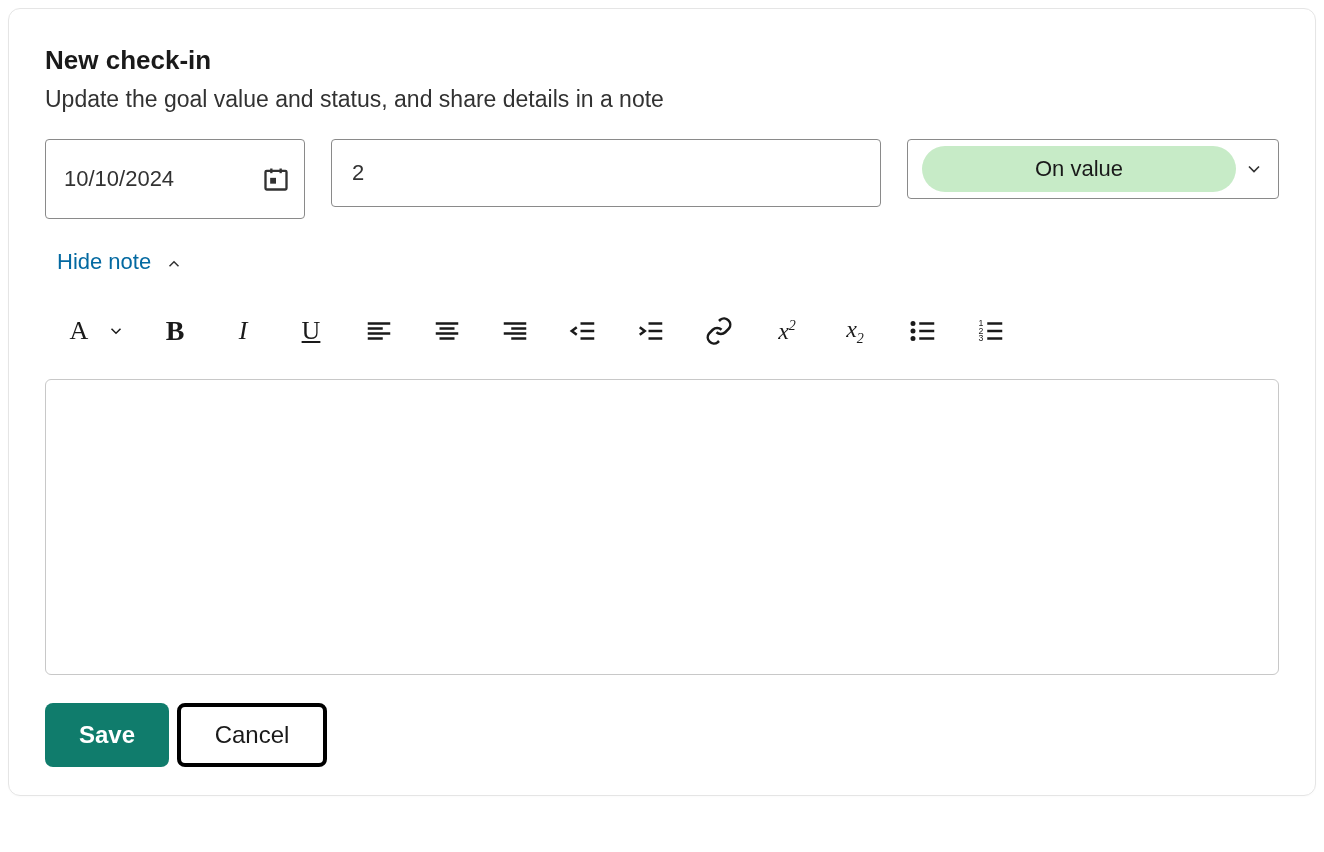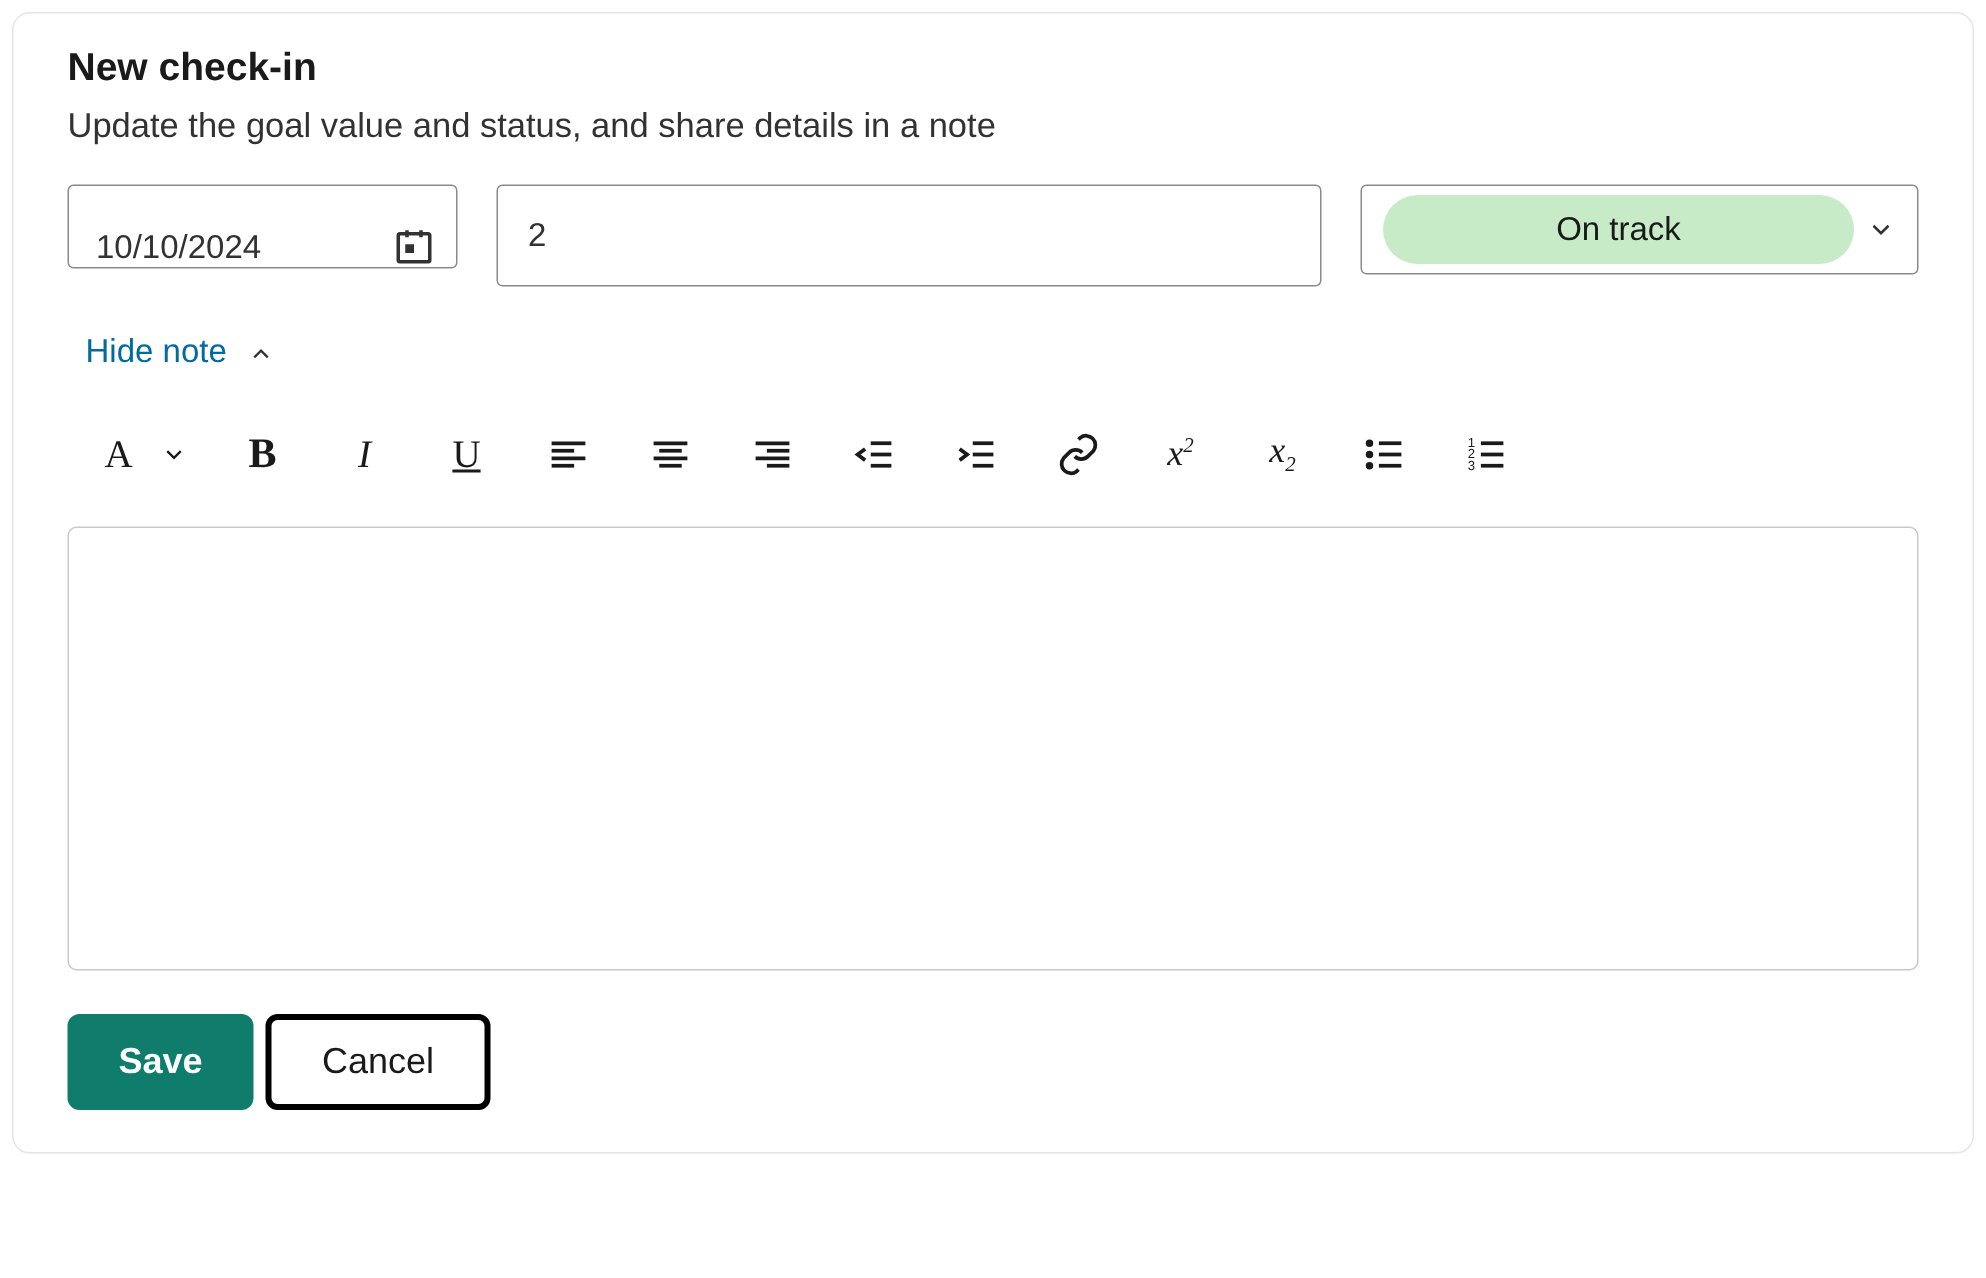--- a/index.html
+++ b/index.html
@@ -8,45 +8,45 @@
       padding: 0;
     }
     body {
       font-family: "Segoe UI", -apple-system, BlinkMacSystemFont, sans-serif;
       background: #ffffff;
       padding: 8px;
     }
     .card {
       border: 1px solid #e5e5e5;
       border-radius: 12px;
-      padding: 20px 36px 28px 36px;
+      padding: 36px 36px 28px 36px;
       box-shadow: 0 1px 2px rgba(0,0,0,0.02);
     }
     .title {
       font-size: 26px;
       font-weight: 600;
       color: #1a1a1a;
       margin-bottom: 10px;
     }
     .subtitle {
       font-size: 23px;
       color: #323232;
       margin-bottom: 26px;
     }
     .input-row {
       display: flex;
       gap: 26px;
       margin-bottom: 24px;
     }
     .date-field {
       display: flex;
-      align-items: flex-end;
+      align-items: center;
       border: 1px solid #8a8a8a;
       border-radius: 4px;
-      height: 56px;
+      height: 80px;
       padding: 0 14px 0 18px;
       width: 260px;
     }
     .date-field-text {
       font-size: 22px;
       color: #323232;
       flex: 1;
     }
     .calendar-icon {
       width: 28px;
@@ -194,21 +194,21 @@
           <line x1="16" y1="3" x2="16" y2="7"></line>
           <rect x="7" y="11" width="5" height="5" fill="currentColor" stroke="none"></rect>
         </svg>
       </span>
     </div>
 
     <input type="text" class="value-field" value="2" style="">
 
     <div class="status-field">
       <div class="status-pill">
-        <span>On track</span>
+        <span>On value</span>
       </div>
       <span class="chevron-down">
         <svg viewBox="0 0 24 24" fill="none" stroke="currentColor" stroke-width="2">
           <polyline points="6 9 12 15 18 9"></polyline>
         </svg>
       </span>
     </div>
 
   </div>
 

